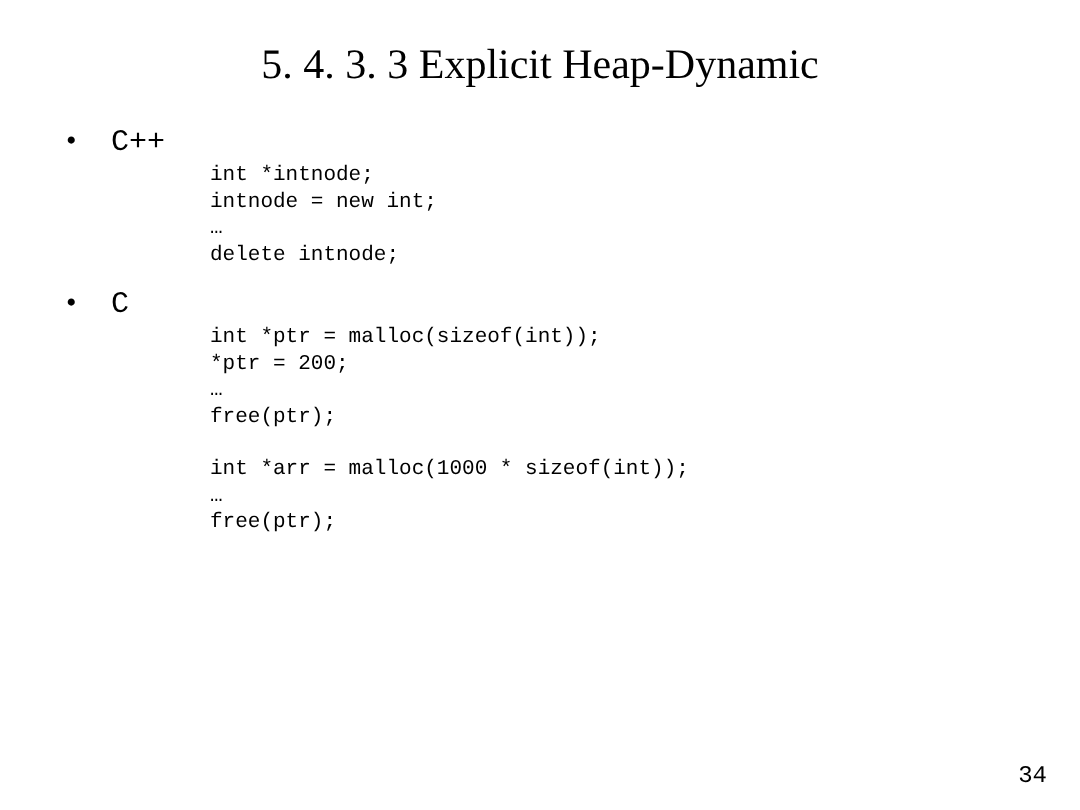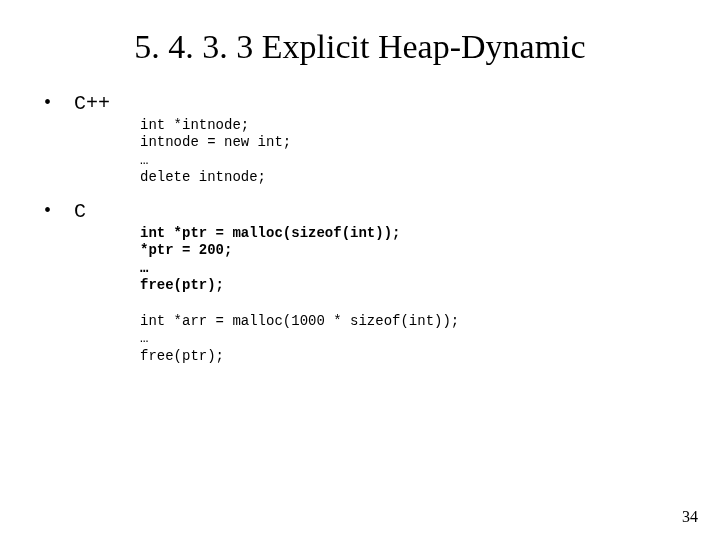--- a/index.html
+++ b/index.html
@@ -14,21 +14,21 @@
     overflow: hidden;
   }
   .slide {
     width: 720px;
     height: 540px;
     position: relative;
     box-sizing: border-box;
   }
   .title {
     text-align: center;
-    font-size: 34px;
+    font-size: 28px;
     line-height: 1.25;
     padding-top: 26px;
     font-weight: normal;
   }
   .body {
     padding: 10px 40px 0 40px;
   }
   .bullet-row {
     display: flex;
     align-items: baseline;
@@ -47,28 +47,27 @@
   }
   .code-block {
     font-family: "Courier New", Courier, monospace;
     font-size: 14px;
     white-space: pre;
     line-height: 1.25;
     margin-left: 100px;
     margin-top: 2px;
   }
   .code-block.indent2 {
-    font-weight: bold;
   }
   .page-num {
     position: absolute;
     right: 22px;
     bottom: 14px;
     font-size: 16px;
-    font-family: Liberation Serif, serif;
+    font-family: Liberation Mono, monospace;
   }
 </style>
 </head>
 <body>
 
 <div class="slide">
 
   <div class="title">
     <span>5. 4. 3. 3 Explicit Heap-Dynamic</span><br>
   </div>

